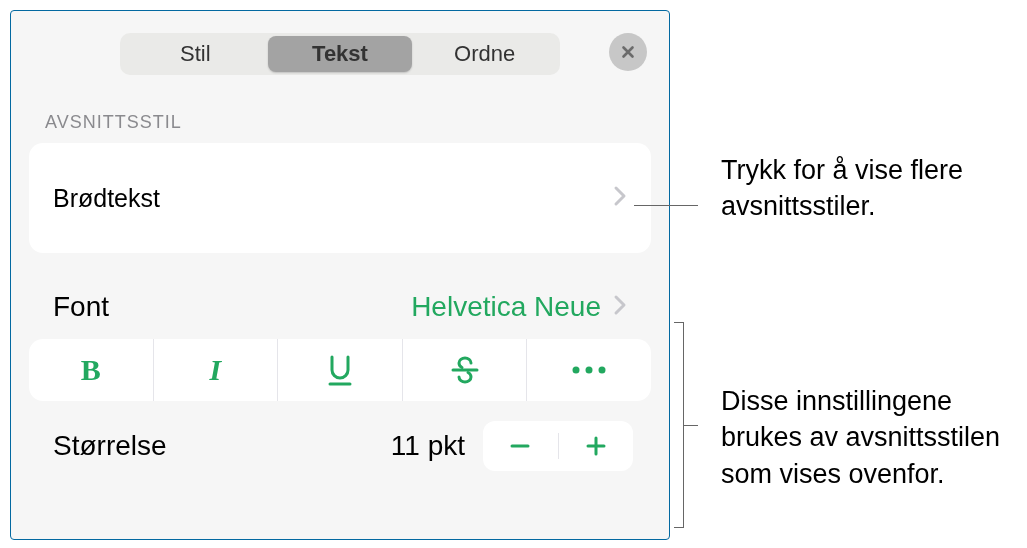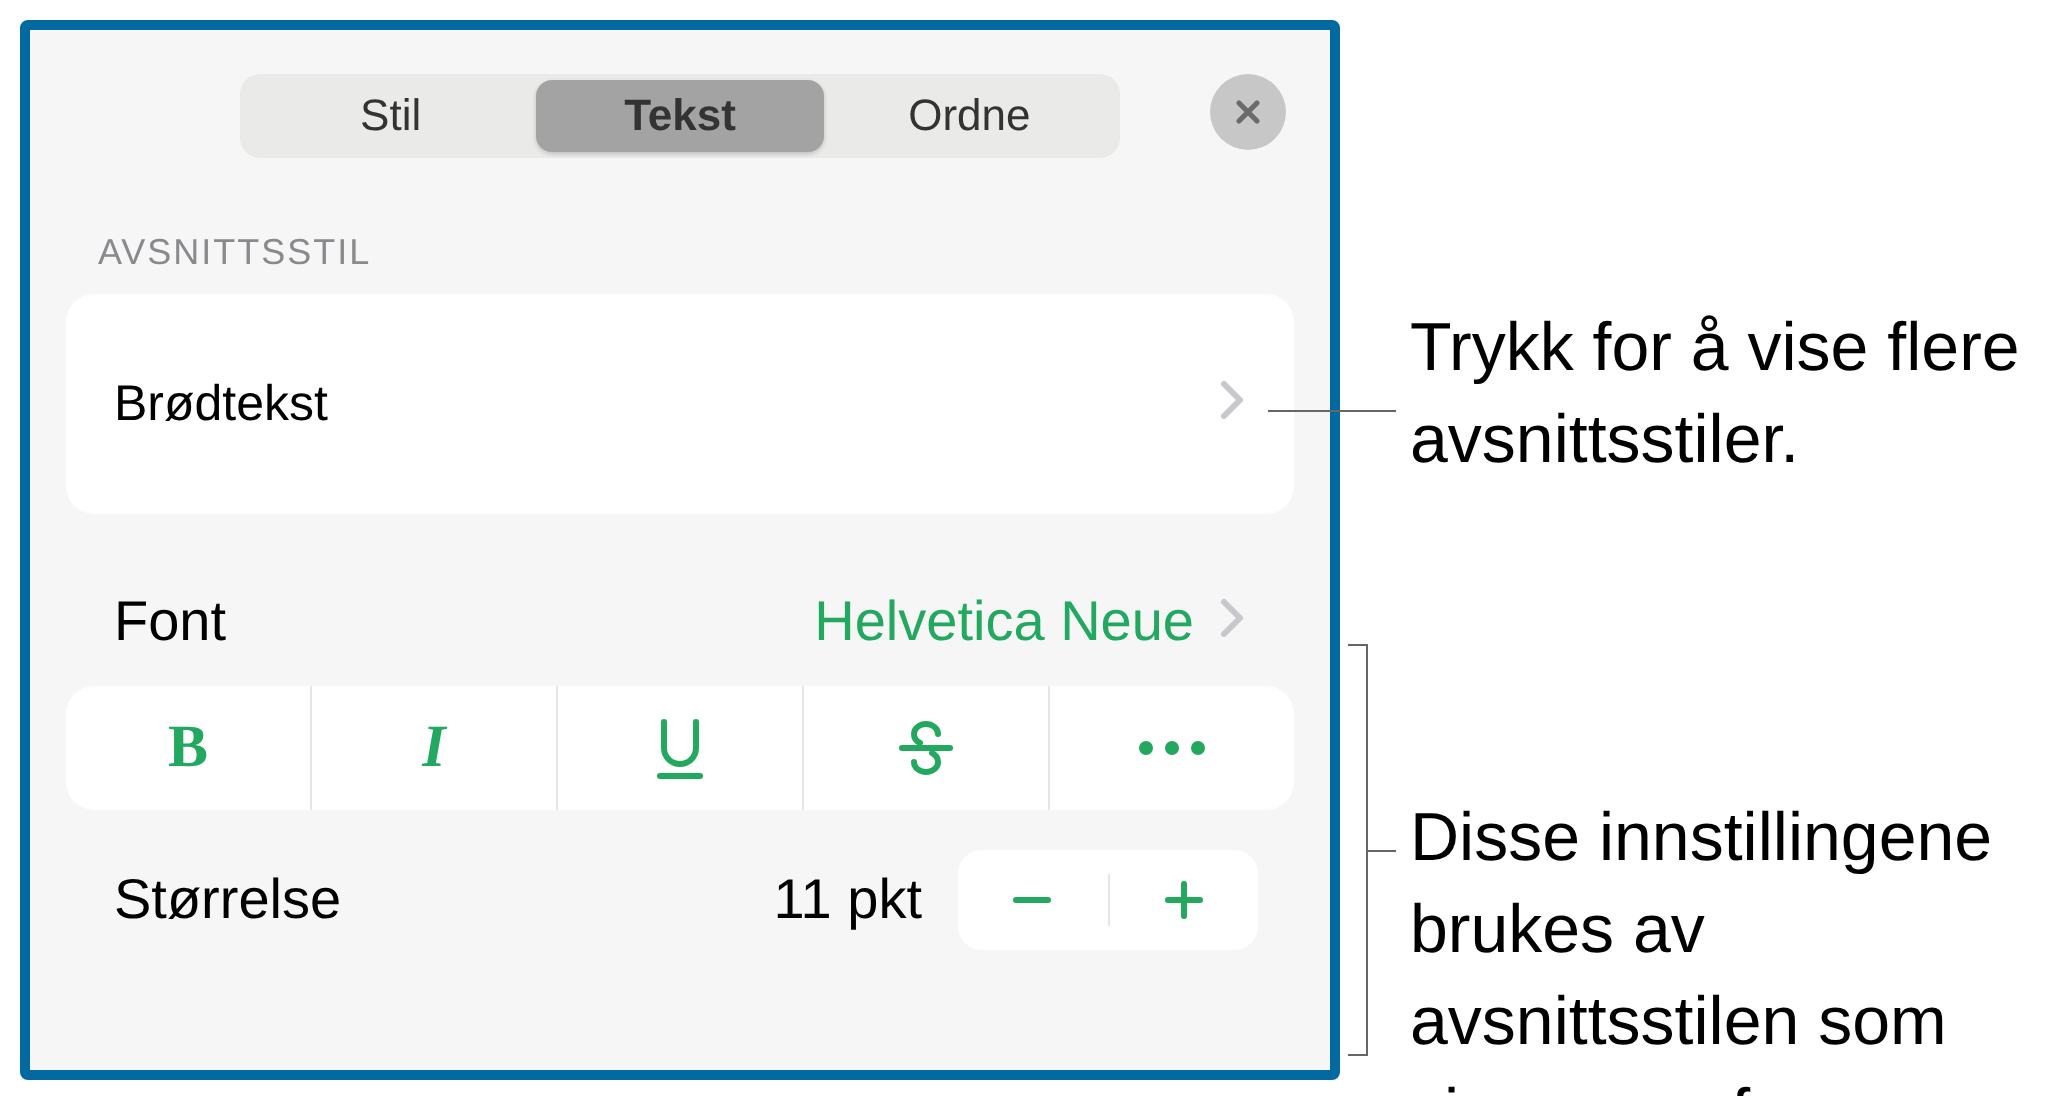--- a/index.html
+++ b/index.html
@@ -13,21 +13,21 @@
       width: 1027px;
       height: 548px;
       position: relative;
     }
     .panel {
       position: absolute;
       left: 10px;
       top: 10px;
       width: 660px;
       height: 530px;
-      border: 5px solid #0369a1;
+      border: 1px solid #0369a1;
       background: #f6f6f6;
       border-radius: 4px;
       padding: 22px 18px;
     }
     .segmented {
       display: flex;
       width: 440px;
       margin: 0 auto;
       background: #eaeae8;
       border-radius: 10px;
@@ -181,31 +181,32 @@
       font-size: 36px;
       font-weight: 300;
     }
     .stepper-divider {
       width: 1px;
       height: 26px;
       background: #e5e5ea;
     }
     .callout {
       position: absolute;
-      font-size: 34px;
+      font-size: 27px;
       color: #000;
       line-height: 1.35;
+      margin-left: 16px;
     }
     .callout1 {
       left: 705px;
       top: 152px;
     }
     .callout2 {
       left: 705px;
-      top: 397px;
+      top: 383px;
     }
     .leader-line {
       position: absolute;
       background: #666;
       height: 1px;
     }
     .bracket {
       position: absolute;
       border-right: 1px solid #666;
       border-top: 1px solid #666;

